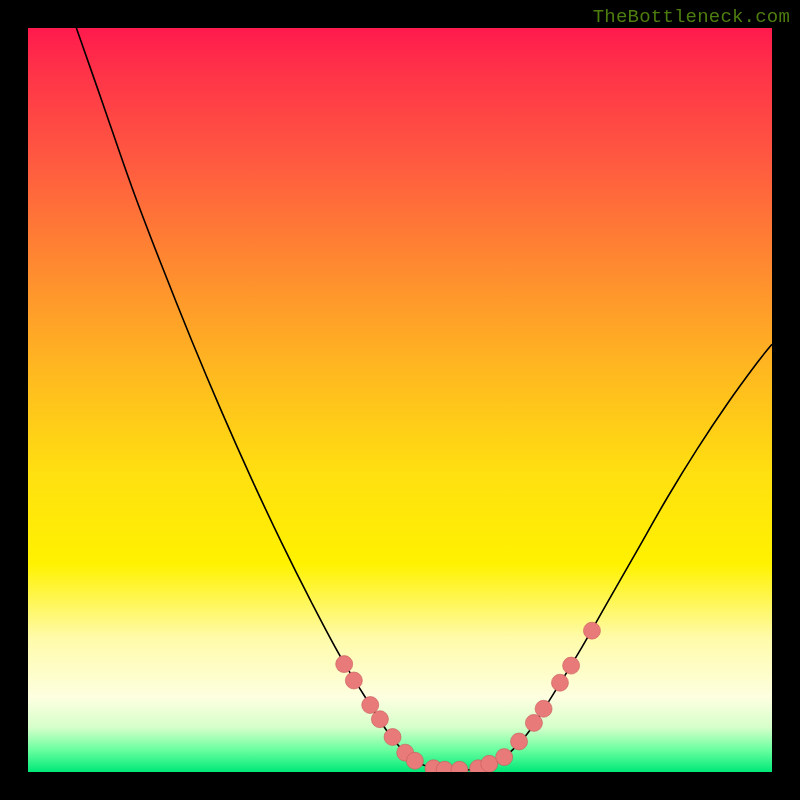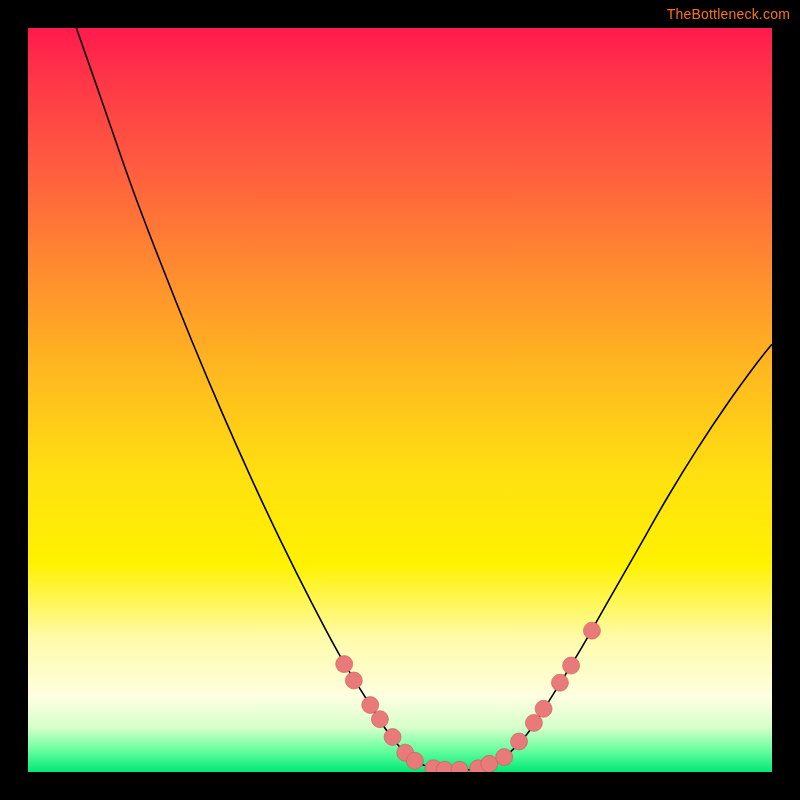--- a/index.html
+++ b/index.html
@@ -29,25 +29,26 @@
       #fdffe0 90%,
       #d6ffca 94%,
       #6bffa0 97%,
       #00e878 100%
     );
   }
   .watermark {
     position: absolute;
     top: 6px;
     right: 10px;
-    color: #f97316;
-    font-size: 14px;
+    color: #4d7c0f;
+    font-size: 19px;
     letter-spacing: 0.2px;
     font-weight: 500;
     user-select: none;
+    font-family: Liberation Mono, monospace;
   }
   svg {
     position: absolute;
     left: 0;
     top: 0;
   }
   .curve {
     fill: none;
     stroke: #000;
     stroke-width: 1.6;

